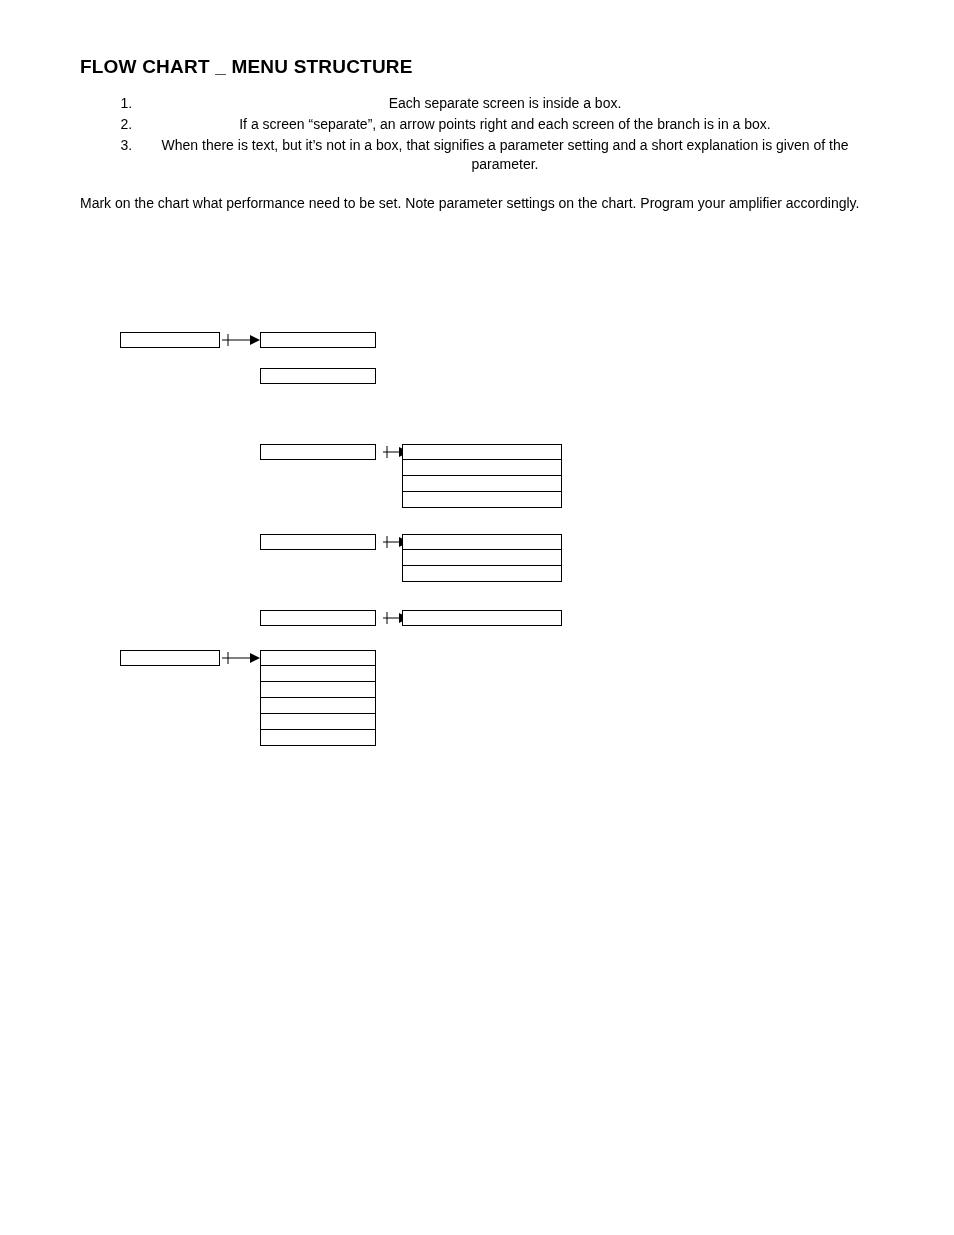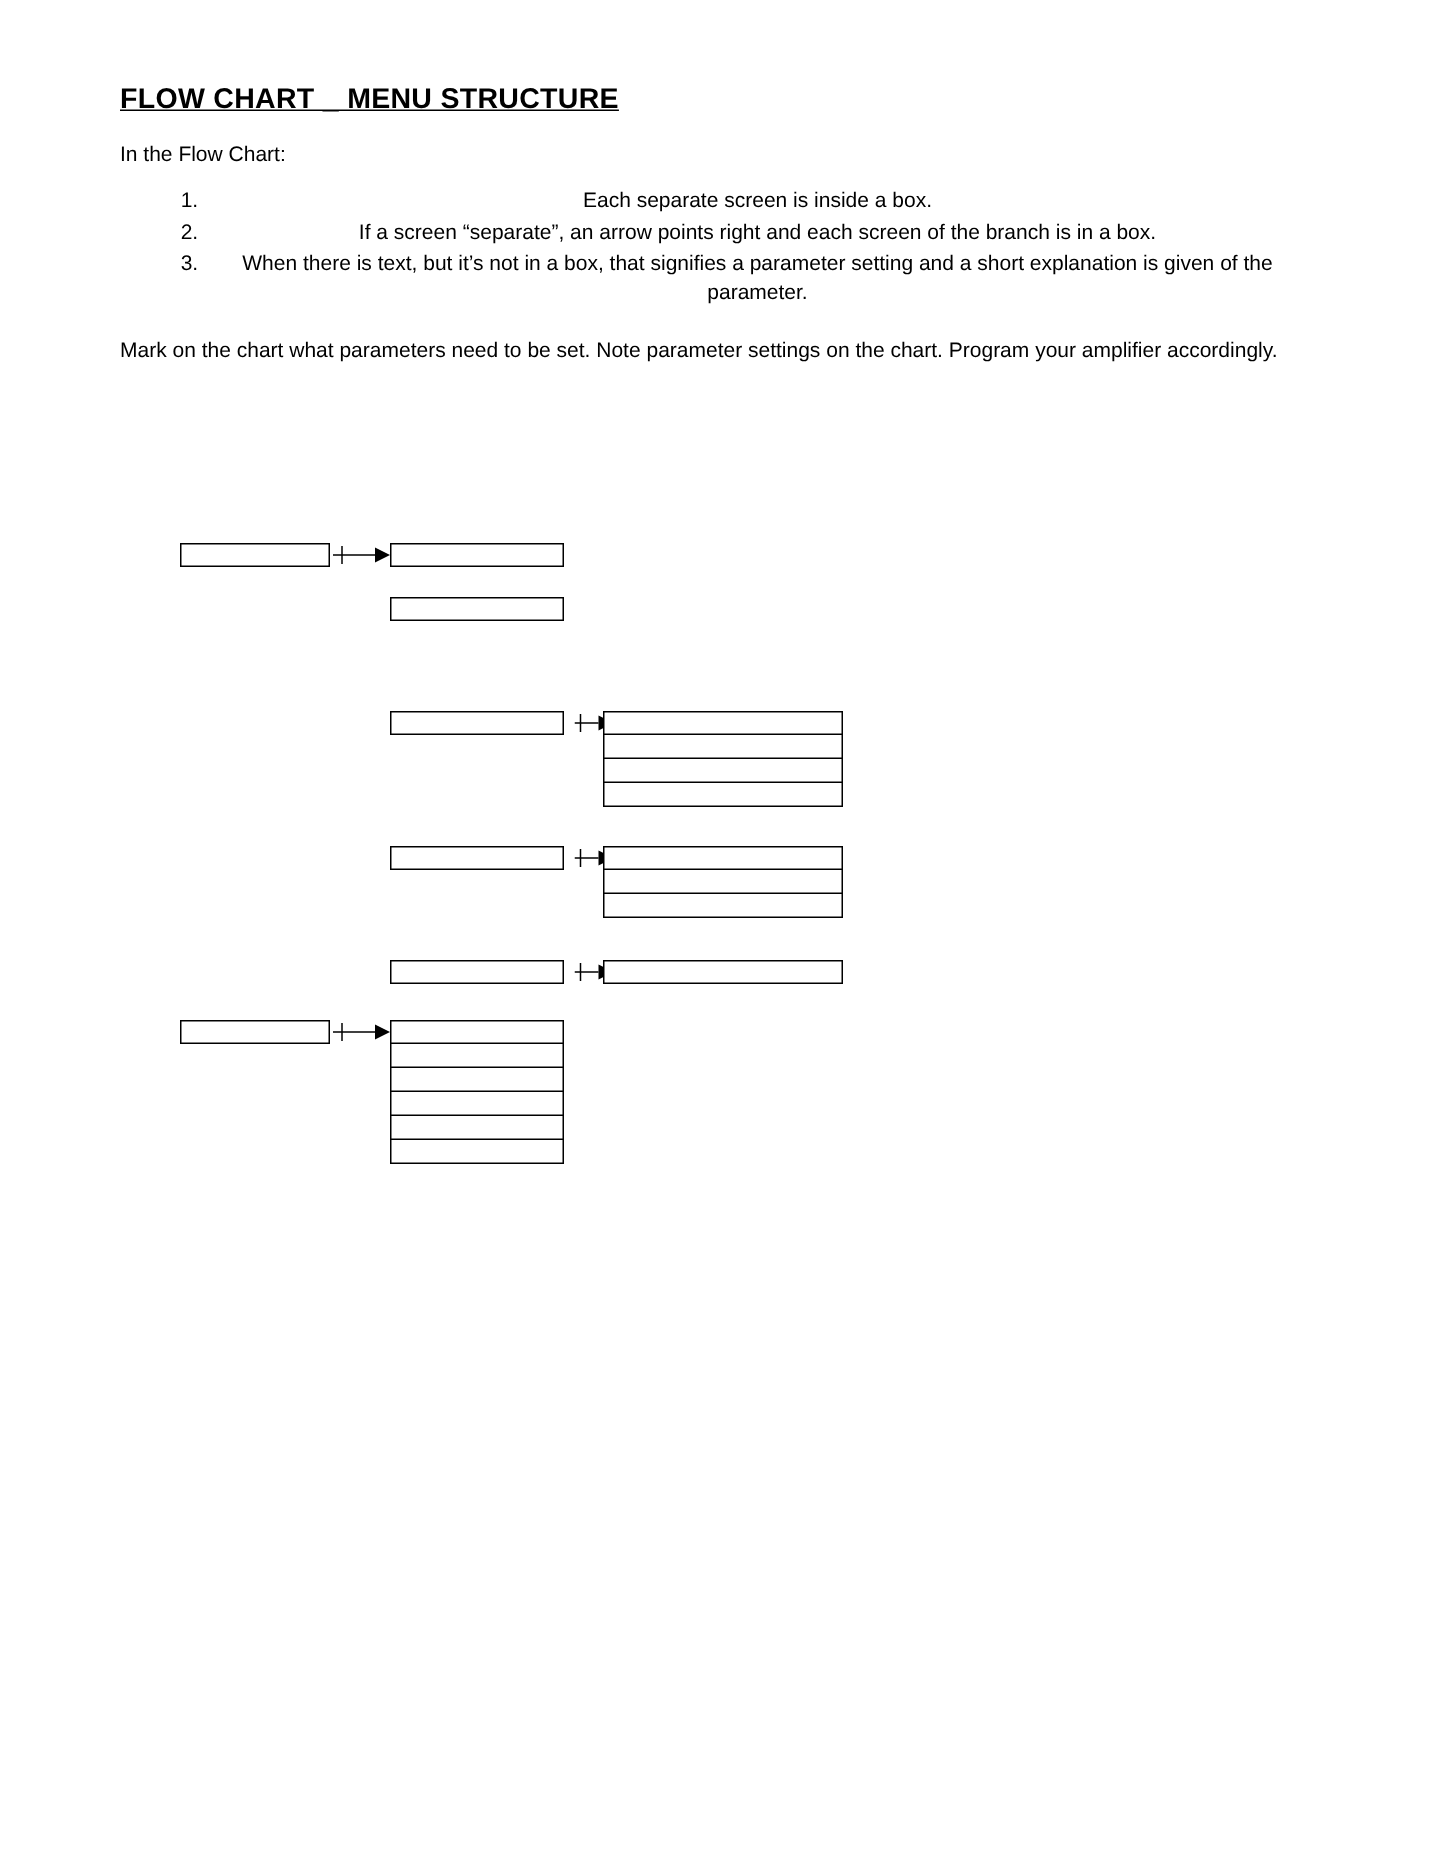--- a/index.html
+++ b/index.html
@@ -11,21 +11,20 @@
     width: 954px;
   }
   .page {
     padding: 56px 80px 0 80px;
     box-sizing: border-box;
     width: 954px;
   }
   .title {
     font-size: 19px;
     font-weight: bold;
-    text-decoration: underline;
     margin: 0 0 16px 0;
     letter-spacing: 0.2px;
   }
   .intro {
     font-size: 14px;
     margin: 0 0 14px 0;
   }
   ol.rules {
     font-size: 14px;
     margin: 0 0 20px 0;
@@ -67,29 +66,28 @@
   .arrow-line { stroke: #000; stroke-width: 1; }
   .arrow-head { fill: #000; }
 </style>
 </head>
 <body>
 
 <div class="page">
 
   <h1 class="title">FLOW CHART _ MENU STRUCTURE</h1>
 
-  <p class="intro">In the Flow Chart:</p>
 
   <ol class="rules">
     <li>Each separate screen is inside a box.</li>
     <li>If a screen “separate”, an arrow points right and each screen of the branch is in a box.</li>
     <li>When there is text, but it’s not in a box, that signifies a parameter setting and a short explanation is given of the parameter.</li>
   </ol>
 
-  <p class="para">Mark on the chart what parameters need to be set. Note parameter settings on the chart. Program your amplifier accordingly.</p>
+  <p class="para">Mark on the chart what performance need to be set. Note parameter settings on the chart. Program your amplifier accordingly.</p>
 
   <div class="diagram">
 
     <div class="abs" style="top:0; left:40px;">
       <div class="box w100"></div>
     </div>
     <div class="abs" style="top:0; left:140px; width:40px; height:16px; display:flex; align-items:center; justify-content:center;">
       <svg class="arrow" width="40" height="16">
         <line class="arrow-line" x1="2" y1="8" x2="30" y2="8"></line>
         <line class="arrow-line" x1="8" y1="2" x2="8" y2="14"></line>

